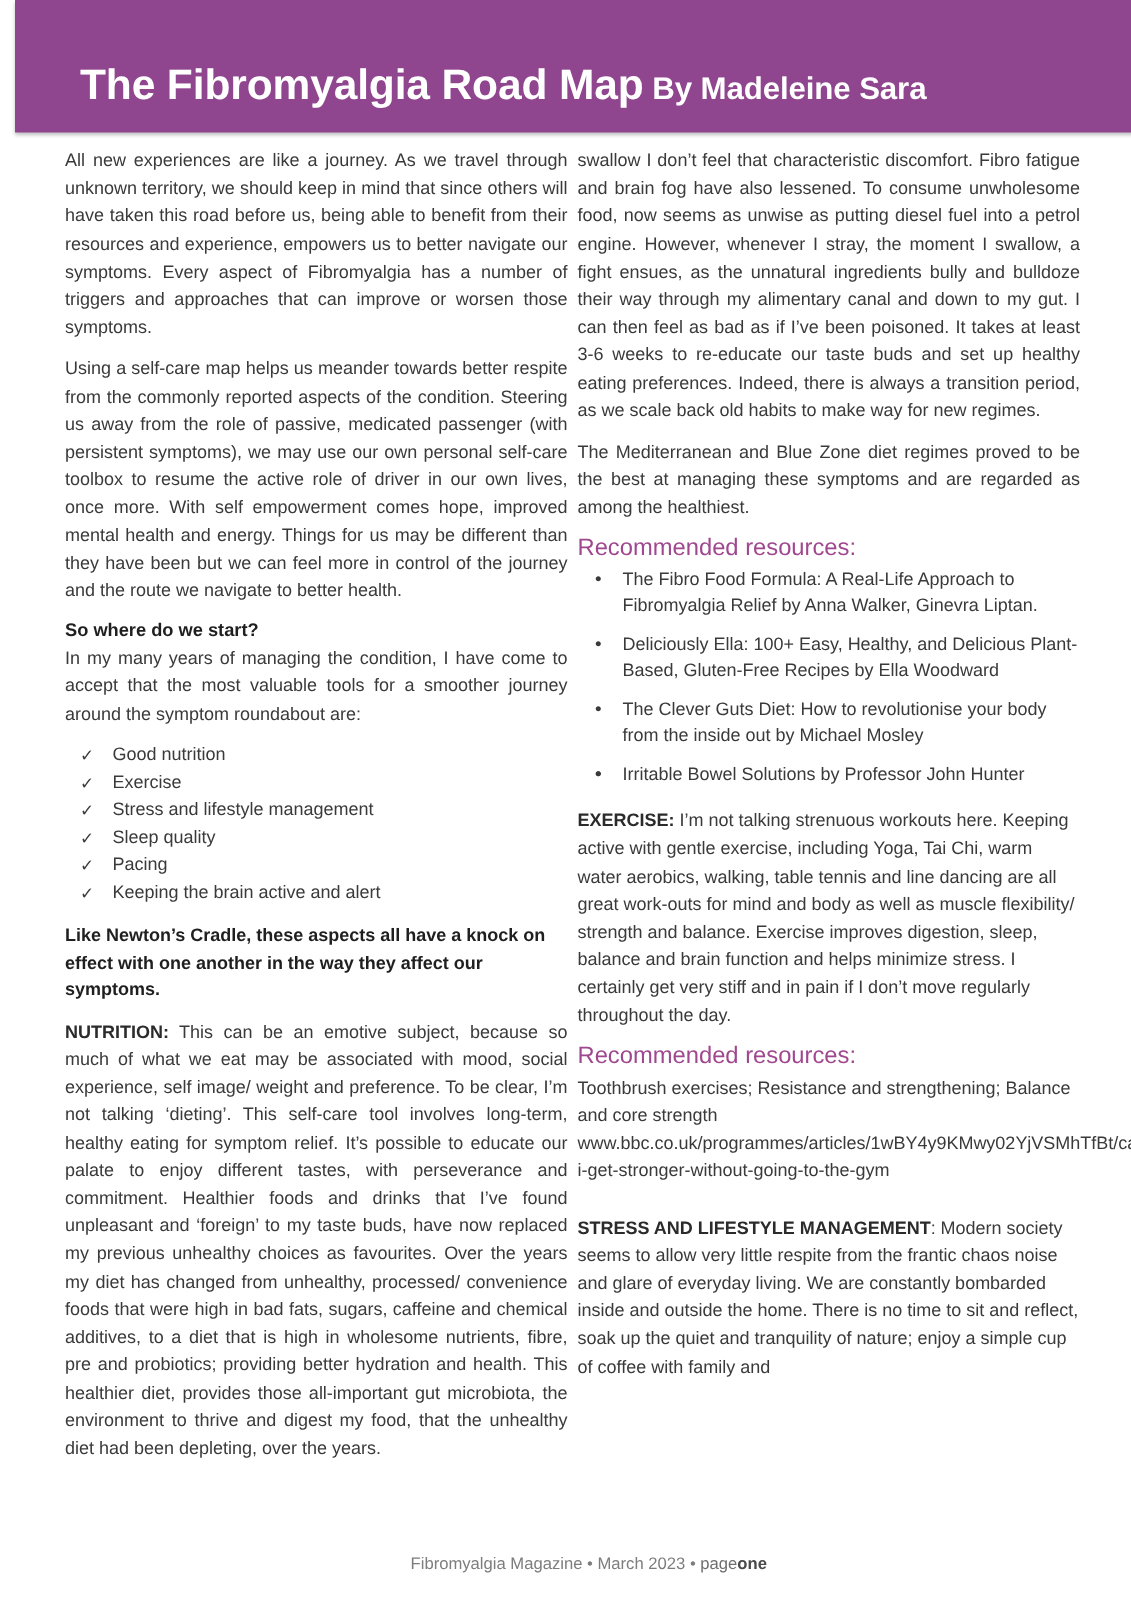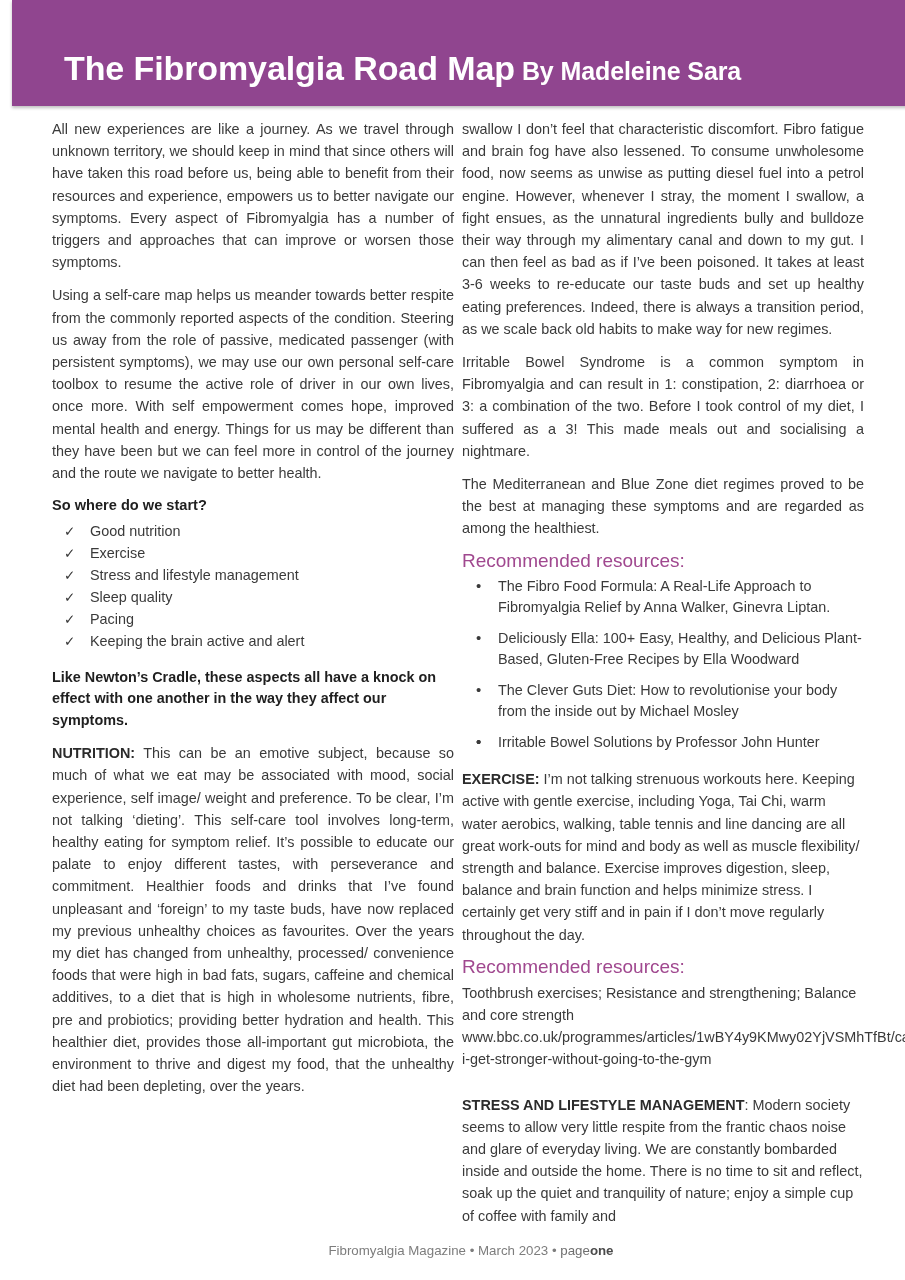--- a/index.html
+++ b/index.html
@@ -162,20 +162,21 @@
 <div class="columns">
 
   <div class="col col-left">
 
     <p class="para">All new experiences are like a journey. As we travel through unknown territory, we should keep in mind that since others will have taken this road before us, being able to benefit from their resources and experience, empowers us to better navigate our symptoms. Every aspect of Fibromyalgia has a number of triggers and approaches that can improve or worsen those symptoms.</p>
 
     <p class="para">Using a self-care map helps us meander towards better respite from the commonly reported aspects of the condition. Steering us away from the role of passive, medicated passenger (with persistent symptoms), we may use our own personal self-care toolbox to resume the active role of driver in our own lives, once more. With self empowerment comes hope, improved mental health and energy. Things for us may be different than they have been but we can feel more in control of the journey and the route we navigate to better health.</p>
 
     <h3 class="subhead">So where do we start?</h3>
 
+    <p class="para">In my many years of managing the condition, I have come to accept that the most valuable tools for a smoother journey around the symptom roundabout are:</p>
 
     <ul class="checklist">
       <li><span class="tick">✓</span><span>Good nutrition</span></li>
       <li><span class="tick">✓</span><span>Exercise</span></li>
       <li><span class="tick">✓</span><span>Stress and lifestyle management</span></li>
       <li><span class="tick">✓</span><span>Sleep quality</span></li>
       <li><span class="tick">✓</span><span>Pacing</span></li>
       <li><span class="tick">✓</span><span>Keeping the brain active and alert</span></li>
     </ul>
 
@@ -183,21 +184,20 @@
 
     <p class="para"><span class="bold-lead">NUTRITION:</span><span> This can be an emotive subject, because so much of what we eat may be associated with mood, social experience, self image/ weight and preference. To be clear, I’m not talking ‘dieting’. This self-care tool involves long-term, healthy eating for symptom relief. It’s possible to educate our palate to enjoy different tastes, with perseverance and commitment. Healthier foods and drinks that I’ve found unpleasant and ‘foreign’ to my taste buds, have now replaced my previous unhealthy choices as favourites. Over the years my diet has changed from unhealthy, processed/ convenience foods that were high in bad fats, sugars, caffeine and chemical additives, to a diet that is high in wholesome nutrients, fibre, pre and probiotics; providing better hydration and health. This healthier diet, provides those all-important gut microbiota, the environment to thrive and digest my food, that the unhealthy diet had been depleting, over the years.</span></p>
 
 
   </div>
 
   <div class="col col-right">
 
     <p class="para">swallow I don’t feel that characteristic discomfort. Fibro fatigue and brain fog have also lessened. To consume unwholesome food, now seems as unwise as putting diesel fuel into a petrol engine. However, whenever I stray, the moment I swallow, a fight ensues, as the unnatural ingredients bully and bulldoze their way through my alimentary canal and down to my gut. I can then feel as bad as if I’ve been poisoned. It takes at least 3-6 weeks to re-educate our taste buds and set up healthy eating preferences. Indeed, there is always a transition period, as we scale back old habits to make way for new regimes.</p>
 
-    <p class="para">Irritable Bowel Syndrome is a common symptom in Fibromyalgia and can result in 1: constipation, 2: diarrhoea or 3: a combination of the two. Before I took control of my diet, I suffered as a 3! This made meals out and socialising a nightmare.</p>
 
     <p class="para">The Mediterranean and Blue Zone diet regimes proved to be the best at managing these symptoms and are regarded as among the healthiest.</p>
 
     <h3 class="res-head">Recommended resources:</h3>
 
     <ul class="bullets">
       <li><span class="dot">•</span><span>The Fibro Food Formula: A Real-Life Approach to Fibromyalgia Relief by Anna Walker, Ginevra Liptan.</span></li>
       <li><span class="dot">•</span><span>Deliciously Ella: 100+ Easy, Healthy, and Delicious Plant-Based, Gluten-Free Recipes by Ella Woodward</span></li>
       <li><span class="dot">•</span><span>The Clever Guts Diet: How to revolutionise your body from the inside out  by Michael Mosley</span></li>
       <li><span class="dot">•</span></li>

